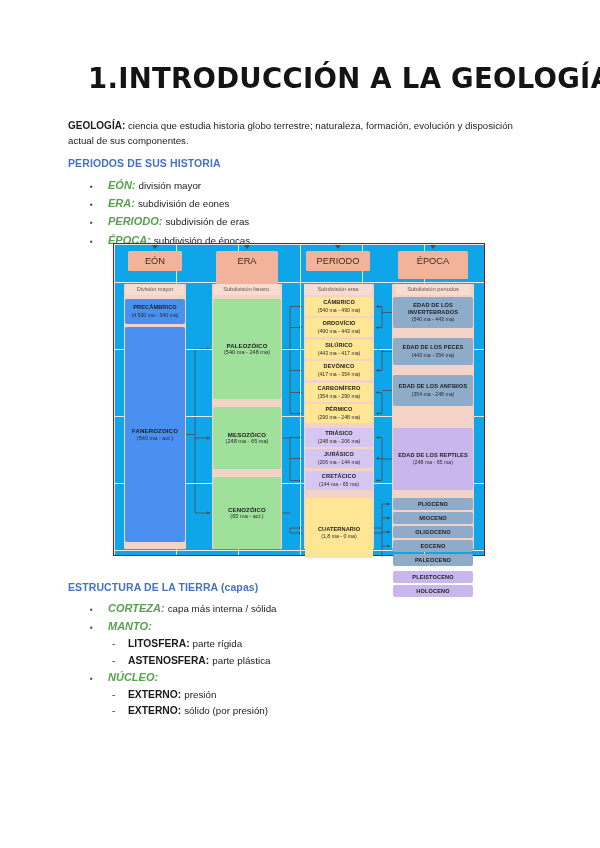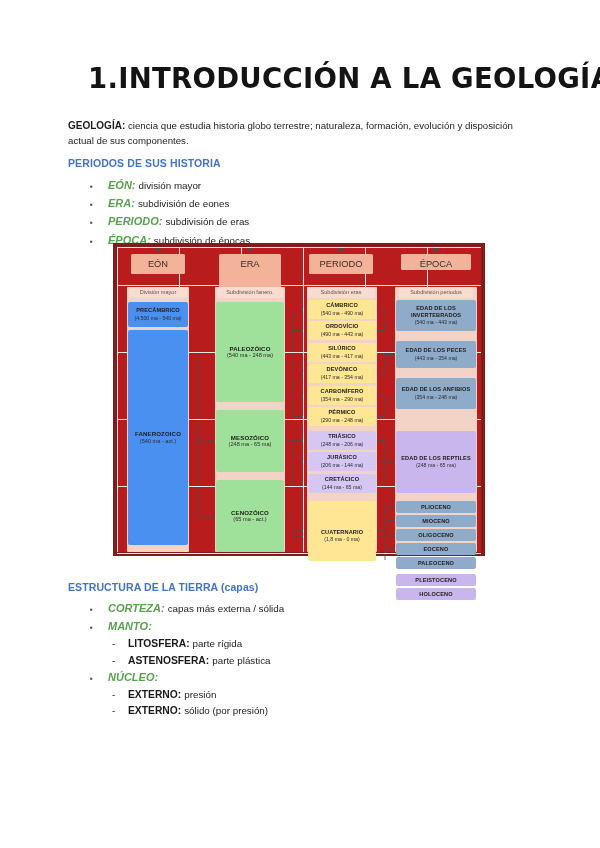--- a/index.html
+++ b/index.html
@@ -108,22 +108,22 @@
     margin-left: 3px;
   }
 
   
   #geo-diagram {
     position: absolute;
     left: 113px;
     top: 243px;
     width: 372px;
     height: 313px;
-    background: #b91c1c;
-    border: 4px solid #7f1d1d;
+    background: #0ea5e9;
+    border: 1px solid #7f1d1d;
     box-sizing: border-box;
   }
   .grid-v {
     position: absolute;
     top: 0;
     bottom: 0;
     width: 1px;
     background: #e8e8e8;
   }
   .grid-h {
@@ -247,21 +247,21 @@
       <span class="defn">subdivisión de épocas</span>
     </li>
   </ul>
 
 <div class="section-heading" id="heading-estructura">ESTRUCTURA DE LA TIERRA (capas)</div>
 
 <ul class="bullet-list" id="list-estructura">
     <li class="bullet-row">
       <span class="marker">▪</span>
       <span class="term">CORTEZA:</span>
-      <span class="defn">capas más externa / sólida</span>
+      <span class="defn">capa más interna / sólida</span>
     </li>
     <li class="bullet-row">
       <span class="marker">▪</span>
       <span class="term">MANTO:</span>
     </li>
     <li class="bullet-row sub">
       <span class="marker">-</span>
       <span class="term-dark">LITOSFERA:</span>
       <span class="defn">parte rígida</span>
     </li>
@@ -366,21 +366,21 @@
       <div class="col-band" style="left: 98px; top: 40px; width: 70px; height: 265px;"></div>
       <div class="tick-arrow" style="left: 130px; top: 1px; width: 0px; height: 0px;"></div>
       <div class="col-header" style="left: 102px; top: 7px; width: 62px; height: 36px;">ERA</div>
       <div class="col-subheader" style="left: 100px; top: 40px; width: 66px; height: 11px;">Subdivisión fanero.</div>
       <div class="col-band" style="left: 190px; top: 40px; width: 70px; height: 265px;"></div>
       <div class="tick-arrow" style="left: 221px; top: 1px; width: 0px; height: 0px;"></div>
       <div class="col-header" style="left: 192px; top: 7px; width: 64px; height: 20px;">PERIODO</div>
       <div class="col-subheader" style="left: 190px; top: 40px; width: 68px; height: 11px;">Subdivisión eras</div>
       <div class="col-band" style="left: 278px; top: 40px; width: 82px; height: 265px;"></div>
       <div class="tick-arrow" style="left: 316px; top: 1px; width: 0px; height: 0px;"></div>
-      <div class="col-header" style="left: 284px; top: 7px; width: 70px; height: 16px;">ÉPOCA</div>
+      <div class="col-header" style="left: 284px; top: 7px; width: 70px; height: 28px;">ÉPOCA</div>
       <div class="col-subheader" style="left: 282px; top: 40px; width: 74px; height: 11px;">Subdivisión periodos</div>
       <div class="gbox c-eon" style="left: 11px; top: 55px; width: 60px; height: 25px; background: rgb(74, 144, 240);">
         <div class="bx-name">PRECÁMBRICO</div>
         <div class="bx-range">(4.500 ma - 540 ma)</div>
       </div>
       <div class="gbox c-eon big" style="left: 11px; top: 83px; width: 60px; height: 215px; background: rgb(74, 144, 240);">
         <div class="bx-name">FANEROZOICO</div>
         <div class="bx-range">(540 ma - act.)</div>
       </div>
       <div class="gbox c-era big" style="left: 99px; top: 55px; width: 68px; height: 100px; background: rgb(159, 224, 154);">

